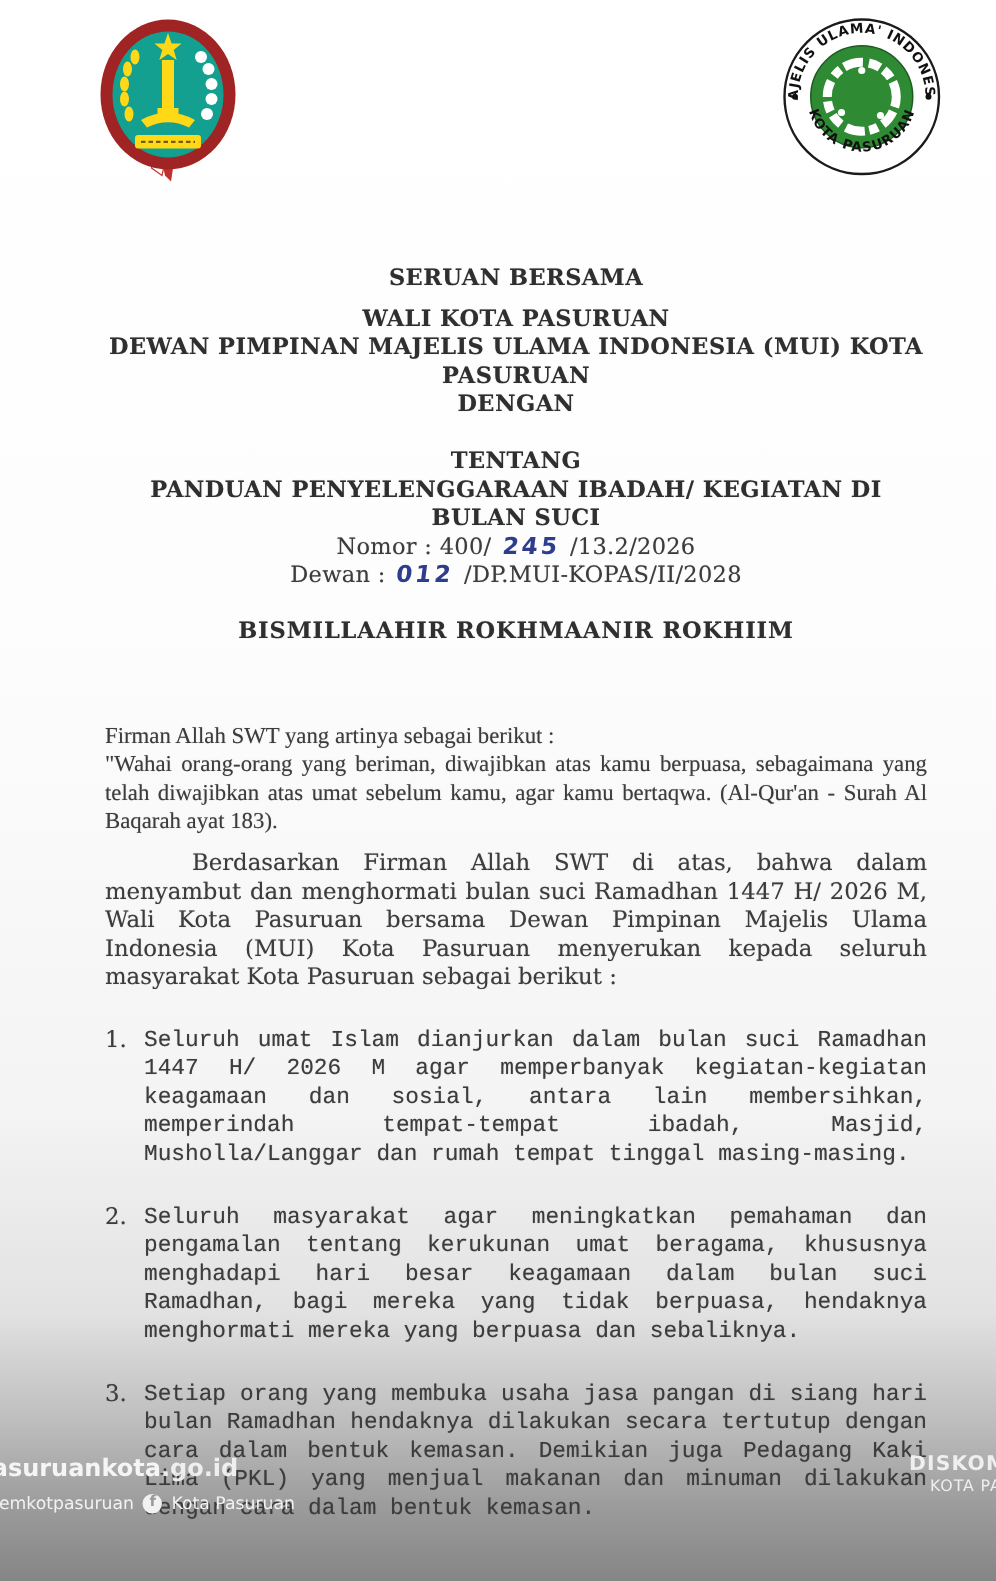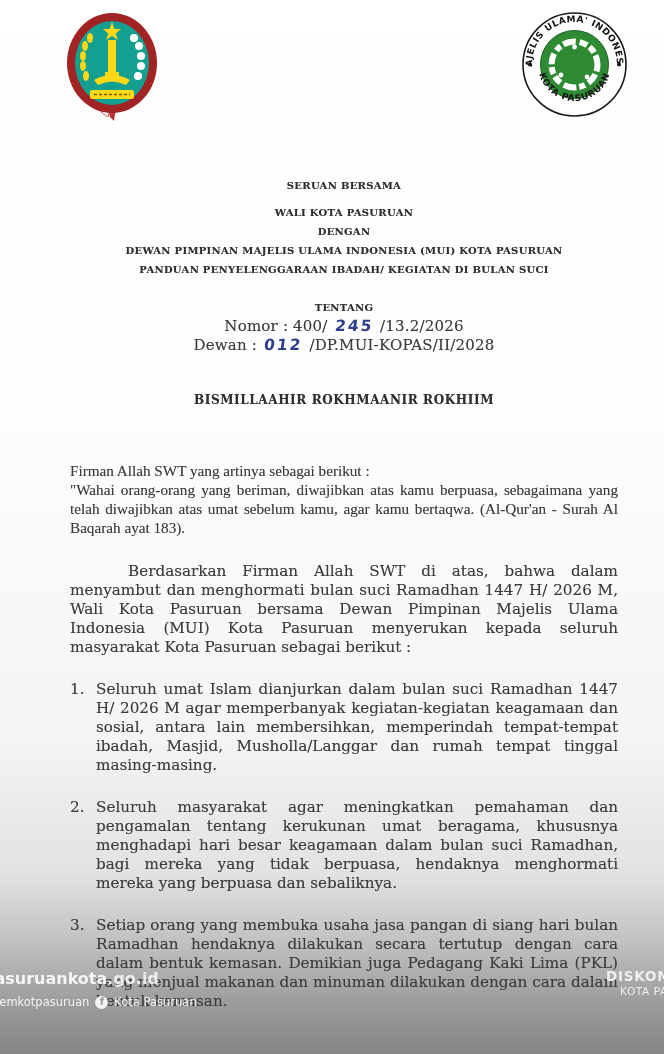--- a/index.html
+++ b/index.html
@@ -10,34 +10,34 @@
   }
   .abs{position:absolute;}
   
   .logo-left{left:64px;top:10px;width:96px;height:112px;}
   .logo-right{left:521px;top:11px;width:107px;height:107px;}
   
   .doc{position:absolute;left:70px;width:548px;top:176px;color:#3c3c3c;
        font-size:15.2px;line-height:19px;text-shadow:0 0 0.6px rgba(60,60,60,.45);}
   .c{text-align:center;}
   .b{font-weight:bold;color:#2f2f2f;letter-spacing:.3px;}
-  .t-main{font-size:10px;}
+  .t-main{font-size:15px;}
   .gap20{margin-top:8px;}
   .gap19{margin-top:19px;}
   .nomor{font-size:15px;letter-spacing:.2px;}
   .hand{font-family:"DejaVu Sans",sans-serif;color:#2e3d8c;font-weight:600;
         font-size:15.5px;letter-spacing:2px;display:inline-block;transform:skewX(-7deg);
         margin:0 7px;text-shadow:none;}
-  .bismillah{margin-top:36px;font-size:12px;letter-spacing:.6px;}
+  .bismillah{margin-top:18px;font-size:15px;letter-spacing:.6px;}
   .para{text-align:justify;}
   .quote-block{margin-top:51px;font-family:Liberation Serif, serif;}
-  .p2{margin-top:25px;text-indent:58px;}
+  .p2{margin-top:9px;text-indent:58px;}
   .item{display:flex;margin-top:23px;}
   .item .num{width:26px;flex:0 0 26px;}
-  .item .itext{flex:1;text-align:justify;}
+  .item .itext{flex:1;text-align:justify;font-family:Liberation Mono, monospace;}
   
   .footer-site{left:-17px;top:969px;color:#f5f5f5;font-family:"DejaVu Sans",sans-serif;
                font-size:16px;white-space:nowrap;}
   .footer-site .wb{font-weight:700;}
   .footer-site .wr{font-weight:700;opacity:.92;}
   .footer-social{left:-8px;top:995px;display:flex;align-items:center;gap:6px;
                  color:#f2f2f2;font-family:"DejaVu Sans",sans-serif;font-size:11.5px;white-space:nowrap;}
   .fb-icon{width:13px;height:13px;border-radius:50%;background:#f2f2f2;color:#9a9a9a;
            display:flex;align-items:center;justify-content:center;
            font-family:"DejaVu Sans",sans-serif;font-weight:bold;font-size:10px;line-height:1;}
@@ -92,24 +92,24 @@
     </text>
     <text font-family="DejaVu Sans, sans-serif" font-size="9" font-weight="bold" fill="#111111" letter-spacing="0.8">
       <textPath href="#arcBot" startOffset="50%" text-anchor="middle">KOTA PASURUAN</textPath>
     </text>
   </svg>
 </div>
 
 <div class="doc">
   <div class="c b t-main">SERUAN BERSAMA</div>
   <div class="c b t-main gap20">WALI KOTA PASURUAN</div>
+  <div class="c b t-main">DEWAN PIMPINAN MAJELIS ULAMA INDONESIA (MUI) KOTA PASURUAN</div>
   <div class="c b t-main">DENGAN</div>
-  <div class="c b t-main">DEWAN PIMPINAN MAJELIS ULAMA INDONESIA (MUI) KOTA PASURUAN</div>
+  <div class="c b t-main gap19">TENTANG</div>
   <div class="c b t-main">PANDUAN PENYELENGGARAAN IBADAH/ KEGIATAN DI BULAN SUCI</div>
-  <div class="c b t-main gap19">TENTANG</div>
   <div class="c nomor"><span>Nomor : 400/</span><span class="hand">245</span><span>/13.2/2026</span></div>
   <div class="c nomor"><span>Dewan :</span><span class="hand">012</span><span>/DP.MUI-KOPAS/II/2028</span></div>
   <div class="c b bismillah">BISMILLAAHIR ROKHMAANIR ROKHIIM</div>
 
   <div class="quote-block">
     <div>Firman Allah SWT yang artinya sebagai berikut :</div>
     <div class="para">"Wahai orang-orang yang beriman, diwajibkan atas kamu berpuasa, sebagaimana yang telah diwajibkan atas umat sebelum kamu, agar kamu bertaqwa. (Al-Qur'an - Surah Al Baqarah ayat 183).</div>
   </div>
 
   <div class="para p2">Berdasarkan Firman Allah SWT di atas, bahwa dalam menyambut dan menghormati bulan suci Ramadhan 1447 H/ 2026 M, Wali Kota Pasuruan bersama Dewan Pimpinan Majelis Ulama Indonesia (MUI) Kota Pasuruan menyerukan kepada seluruh masyarakat Kota Pasuruan sebagai berikut :</div>

